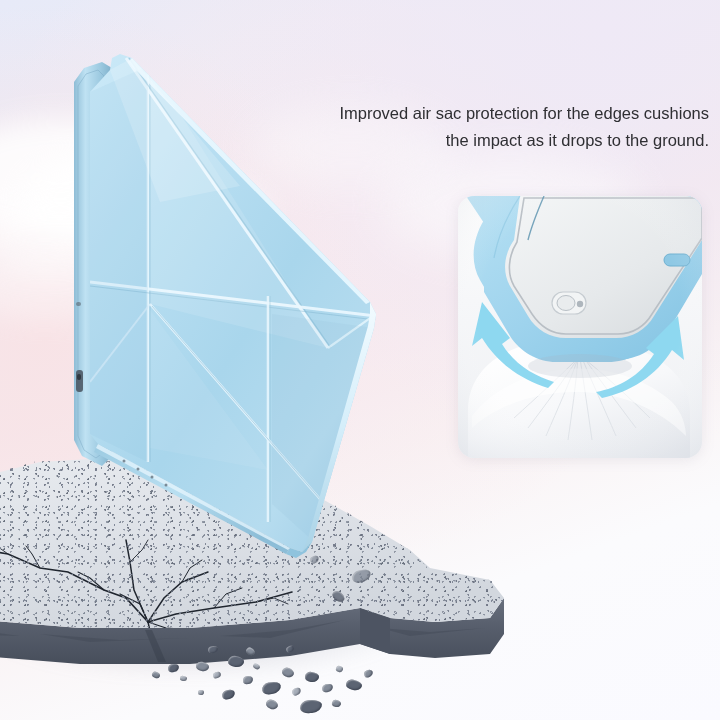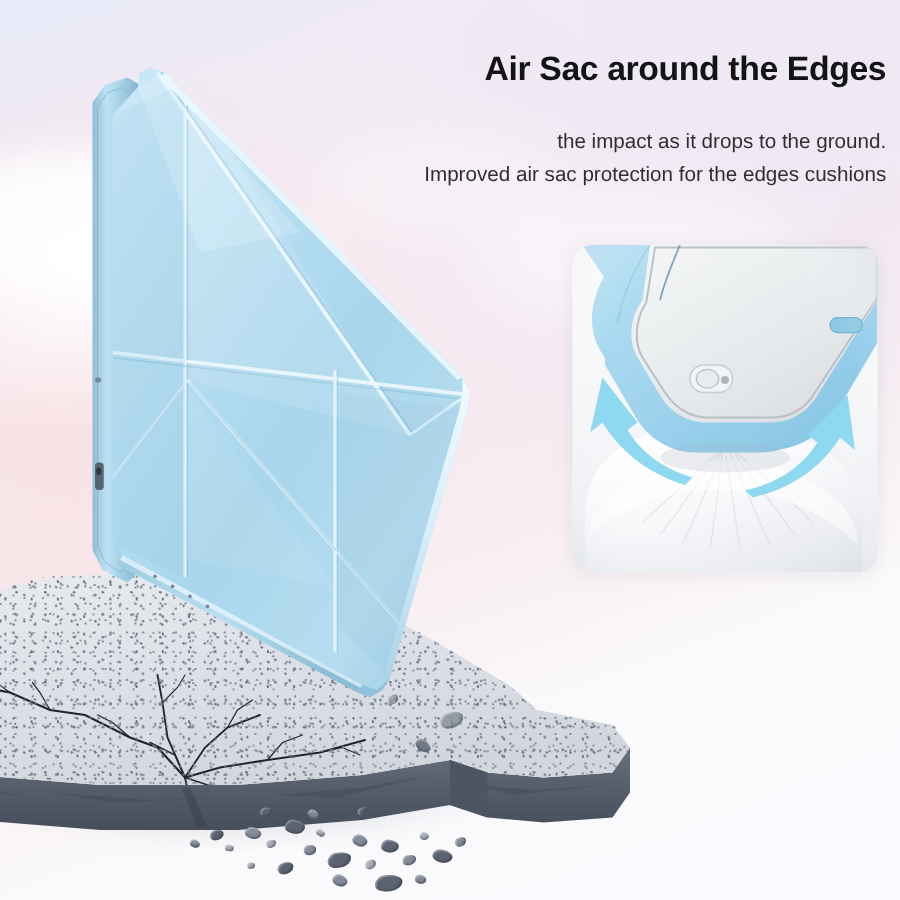--- a/index.html
+++ b/index.html
@@ -91,24 +91,23 @@
   <div>
     <div class="cloud" id="cl1"></div>
     <div class="cloud" id="cl2"></div>
     <div class="cloud" id="cl3"></div>
     <div class="cloud" id="cl4"></div>
     <div class="cloud" id="cl5"></div>
     <div class="cloud" id="cl6"></div>
     <div class="cloud" id="cl7"></div>
   </div>
 
-  <div id="title">Air Sac around the Edges</div>
   <div id="subtitle">
+    <div>Improved air sac protection for the edges cushions</div>
     <div>the impact as it drops to the ground.</div>
-    <div>Improved air sac protection for the edges cushions</div>
   </div>
 
   <div class="lyr" id="gshadow"></div>
 
   <div class="lyr" id="slab">
     <svg width="640" height="260" viewBox="0 0 640 260">
       <defs>
         <linearGradient id="slabTop" x1="0" y1="0" x2="0.5" y2="1">
           <stop offset="0" stop-color="#e9ecf0"></stop>
           <stop offset="0.55" stop-color="#dde1e7"></stop>

